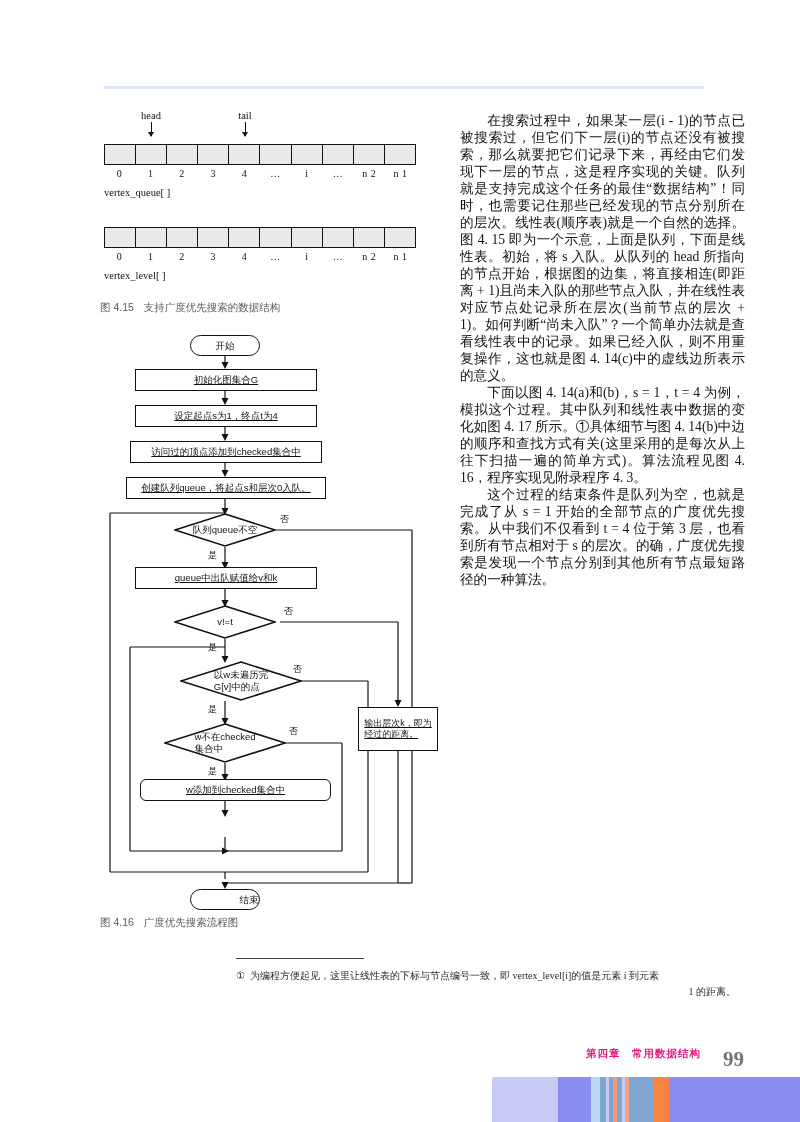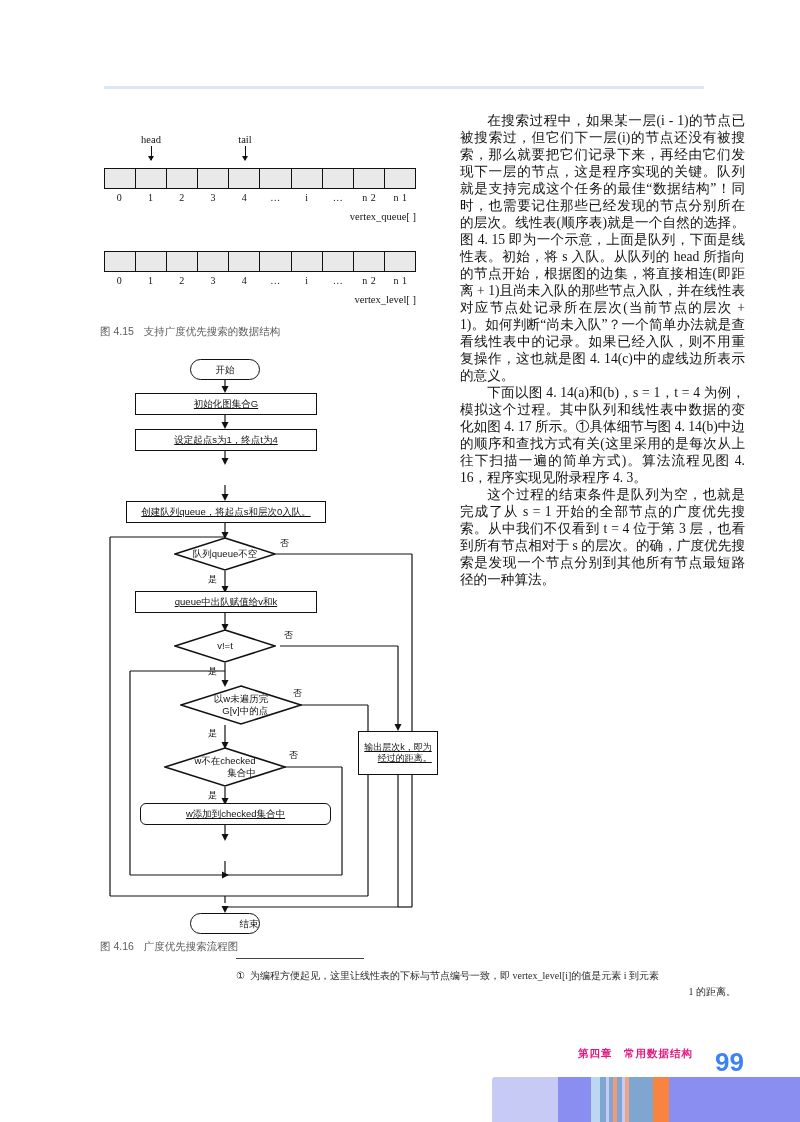--- a/index.html
+++ b/index.html
@@ -36,21 +36,21 @@
   .col-right {
     position: absolute;
     left: 460px;
     top: 112px;
     width: 285px;
   }
 
   
   .fig415 { position: relative; width: 330px; height: 185px; }
 
-  .ptr-row { position: relative; height: 34px; margin-top: 24px; }
+  .ptr-row { position: relative; height: 34px; }
   .ptr {
     position: absolute;
     top: 0;
     width: 46px;
     margin-left: -23px;
     text-align: center;
     font-family: "Liberation Serif", serif;
     font-size: 10.5px;
     color: #111;
   }
@@ -95,21 +95,21 @@
   .idx span {
     flex: 1 1 0;
     text-align: center;
     font-family: "Liberation Serif", serif;
     font-size: 10px;
     color: #111;
     letter-spacing: 0.5px;
   }
   .arr-name {
     width: 312px;
-    text-align: right;
+    text-align: left;
     font-family: "Liberation Serif", serif;
     font-size: 10.5px;
     margin-top: 5px;
     color: #111;
   }
 
   .fig-caption {
     font-family: "Liberation Sans", sans-serif;
     font-size: 10.5px;
     color: #5a5a5a;
@@ -127,21 +127,21 @@
   .fc { position: absolute; left: 0; top: 0; }
   .node {
     position: absolute;
     box-sizing: border-box;
     font-family: "Liberation Sans", "DejaVu Sans", sans-serif;
     font-size: 9.5px;
     color: #111;
     display: flex;
     align-items: center;
     justify-content: center;
-    text-align: right;
+    text-align: left;
     line-height: 1.25;
     z-index: 3;
   }
   .node.term {
     border: 1.3px solid #111;
     border-radius: 14px;
     background: #fff;
   }
   .node.proc {
     border: 1.3px solid #111;
@@ -211,24 +211,24 @@
     gap: 22px;
   }
   .footer-chapter {
     font-family: "Liberation Sans", "DejaVu Sans", sans-serif;
     font-size: 10.5px;
     font-weight: bold;
     color: #e2197f;
     letter-spacing: 1px;
   }
   .footer-pageno {
-    font-family: Liberation Sans, sans-serif;
-    font-size: 26px;
+    font-family: Liberation Serif, serif;
+    font-size: 21px;
     font-weight: bold;
-    color: #3b82f6;
+    color: #737373;
   }
   .colorbar {
     position: absolute;
     left: 492px;
     top: 1077px;
     width: 308px;
     height: 45px;
     display: flex;
     overflow: hidden;
   }
@@ -392,20 +392,23 @@
     </div>
 
     <div class="node proc" style="left:35px; top:42px; width:182px; height:22px;">
       <span>初始化图集合G</span>
     </div>
 
     <div class="node proc" style="left:35px; top:78px; width:182px; height:22px;">
       <span>设定起点s为1，终点t为4</span>
     </div>
 
+    <div class="node proc" style="left:30px; top:114px; width:192px; height:22px;">
+      <span>访问过的顶点添加到checked集合中</span>
+    </div>
 
     <div class="node proc" style="left:26px; top:150px; width:200px; height:22px;">
       <span>创建队列queue，将起点s和层次0入队。</span>
     </div>
 
     <div class="node dec" style="left:74px; top:186px; width:102px; height:34px;">
       <svg viewBox="0 0 102 34" preserveAspectRatio="none">
           <polygon points="51,1 101,17 51,33 1,17" fill="#fff" stroke="#111" stroke-width="1.6" vector-effect="non-scaling-stroke"></polygon>
         </svg>
       <span class="dtext">队列queue不空</span>

